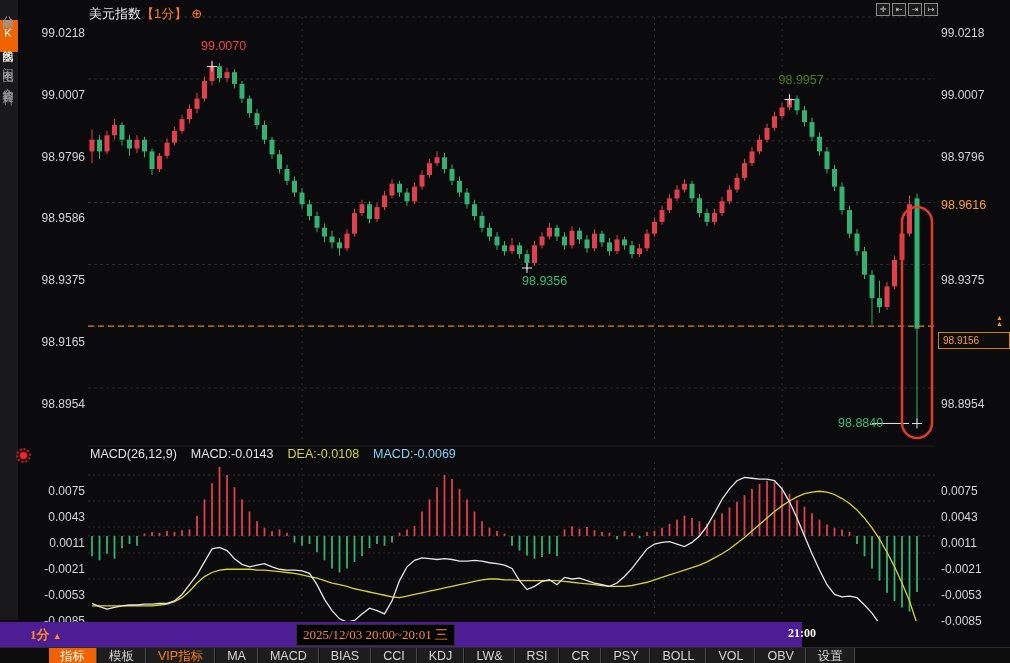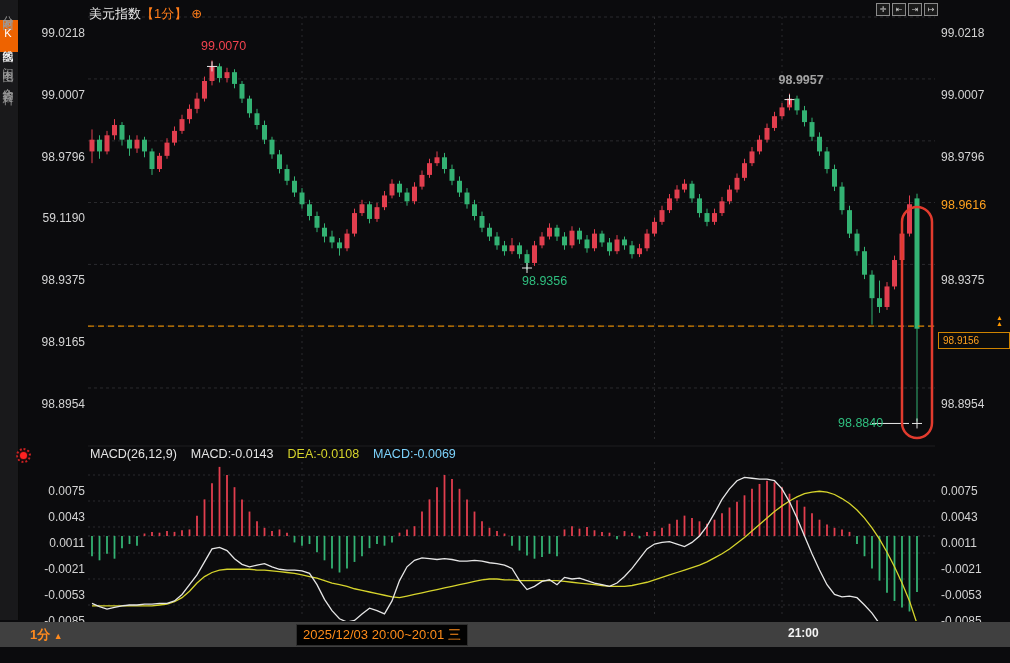--- a/index.html
+++ b/index.html
@@ -27,21 +27,21 @@
   .ann{position:absolute;font-size:12.5px;font-weight:500;white-space:nowrap;}
   #high-marker{position:absolute;left:941px;top:198px;font-size:12.5px;color:#ffa11e;}
   #price-box{position:absolute;left:938px;top:332px;width:66px;height:15px;border:1px solid #cf8400;
       background:#0c0c0c;color:#ffa11e;font-size:10px;line-height:15px;padding-left:4px;}
   #alert-arrows{position:absolute;left:996px;top:315px;color:#ff9800;font-size:7px;line-height:6px;text-align:center;}
   
   #macd-header{position:absolute;left:90px;top:447px;font-size:12.5px;color:#e4e4e4;display:flex;gap:14px;}
   #macd-alert-icon{position:absolute;left:20px;top:452px;width:7px;height:7px;border-radius:50%;
       background:#ff2222;box-shadow:0 0 2px 1px #501010;outline:2px dotted #cc2222;outline-offset:2px;}
   
-  #time-strip{position:absolute;left:0;top:622px;width:1010px;height:25px;background:#404040;}
+  #time-strip{position:absolute;left:0;top:622px;width:802px;height:25px;background:#4c1d95;font-family:Liberation Serif, serif;}
   #period-label{position:absolute;left:30px;top:4px;color:#ff8a1e;font-size:13px;font-weight:bold;}
   #period-label .arr{font-size:9px;}
   #crosshair-time{position:absolute;left:296px;top:2px;background:#020202;border:1px solid #2e2e2e;
       color:#ff8c1a;font-size:13px;padding:1px 6px;}
   #time-tick{position:absolute;left:768px;top:4px;color:#f2f2f2;font-size:12px;font-weight:bold;margin-left:20px;}
   #watermark{position:absolute;left:874px;top:600px;font-size:35px;color:#c7cbd1;letter-spacing:1px;z-index:30;}
   
   #toolbar{position:absolute;left:0;top:647px;width:1010px;height:16px;background:#0d0d0d;
       border-top:1px solid #2b2b2b;display:flex;align-items:stretch;padding-left:48px;box-sizing:border-box;}
   .tb-tab{font-size:12.5px;color:#d6d6d6;background:#1d1d1d;border-right:1px solid #4a4a4a;
@@ -442,27 +442,27 @@
 
   <div id="win-controls">
       <div class="wc">✛</div>
       <div class="wc">⇤</div>
       <div class="wc">⇥</div>
       <div class="wc">↦</div>
     </div>
 
   <div id="axis-layer">
       <div class="ann" style="color: rgb(242, 67, 79); left: 201px; top: 39.4395px;">99.0070</div>
-      <div class="ann" style="color: #a3a3a3; left: 778.5px; top: 72.6061px; font-weight: bold;">98.9957</div>
+      <div class="ann" style="color: #4d7c0f; left: 778.5px; top: 72.6061px;">98.9957</div>
       <div class="ann" style="color: rgb(47, 191, 127); left: 522px; top: 274.006px;">98.9356</div>
       <div class="ann" style="color: rgb(47, 191, 127); left: 838px; top: 416.457px;">98.8840</div>
       <div class="axis-label left" style="left: 33px; top: 10px;">99.0218</div>
       <div class="axis-label left" style="left: 33px; top: 71.9306px;">99.0007</div>
       <div class="axis-label left" style="left: 33px; top: 133.861px;">98.9796</div>
-      <div class="axis-label left" style="left: 33px; top: 195.498px;">59.1190</div>
+      <div class="axis-label left" style="left: 33px; top: 195.498px;">98.9586</div>
       <div class="axis-label left" style="left: 33px; top: 257.429px;">98.9375</div>
       <div class="axis-label left" style="left: 33px; top: 319.066px;">98.9165</div>
       <div class="axis-label left" style="left: 33px; top: 380.997px;">98.8954</div>
       <div class="axis-label " style="left: 941px; top: 10px;">99.0218</div>
       <div class="axis-label " style="left: 941px; top: 71.9306px;">99.0007</div>
       <div class="axis-label " style="left: 941px; top: 133.861px;">98.9796</div>
       <div class="axis-label " style="left: 941px; top: 257.429px;">98.9375</div>
       <div class="axis-label " style="left: 941px; top: 319.066px;">98.9165</div>
       <div class="axis-label " style="left: 941px; top: 380.997px;">98.8954</div>
       <div class="axis-label left" style="left: 33px; top: 468px;">0.0075</div>
@@ -497,14 +497,32 @@
   <div id="time-strip">
     <div id="period-label">
       <span>1分</span>
       <span class="arr">▲</span>
     </div>
     <div id="crosshair-time">2025/12/03 20:00~20:01 三</div>
     <div id="time-tick">21:00</div>
   </div>
 
 
+  <div id="toolbar">
+      <div class="tb-tab active">指标</div>
+      <div class="tb-tab ">模板</div>
+      <div class="tb-tab vip">VIP指标</div>
+      <div class="tb-tab ">MA</div>
+      <div class="tb-tab ">MACD</div>
+      <div class="tb-tab ">BIAS</div>
+      <div class="tb-tab ">CCI</div>
+      <div class="tb-tab ">KDJ</div>
+      <div class="tb-tab ">LW&amp;</div>
+      <div class="tb-tab ">RSI</div>
+      <div class="tb-tab ">CR</div>
+      <div class="tb-tab ">PSY</div>
+      <div class="tb-tab ">BOLL</div>
+      <div class="tb-tab ">VOL</div>
+      <div class="tb-tab ">OBV</div>
+      <div class="tb-tab ">设置</div>
+    </div>
 
 </div>
 
 </body></html>

